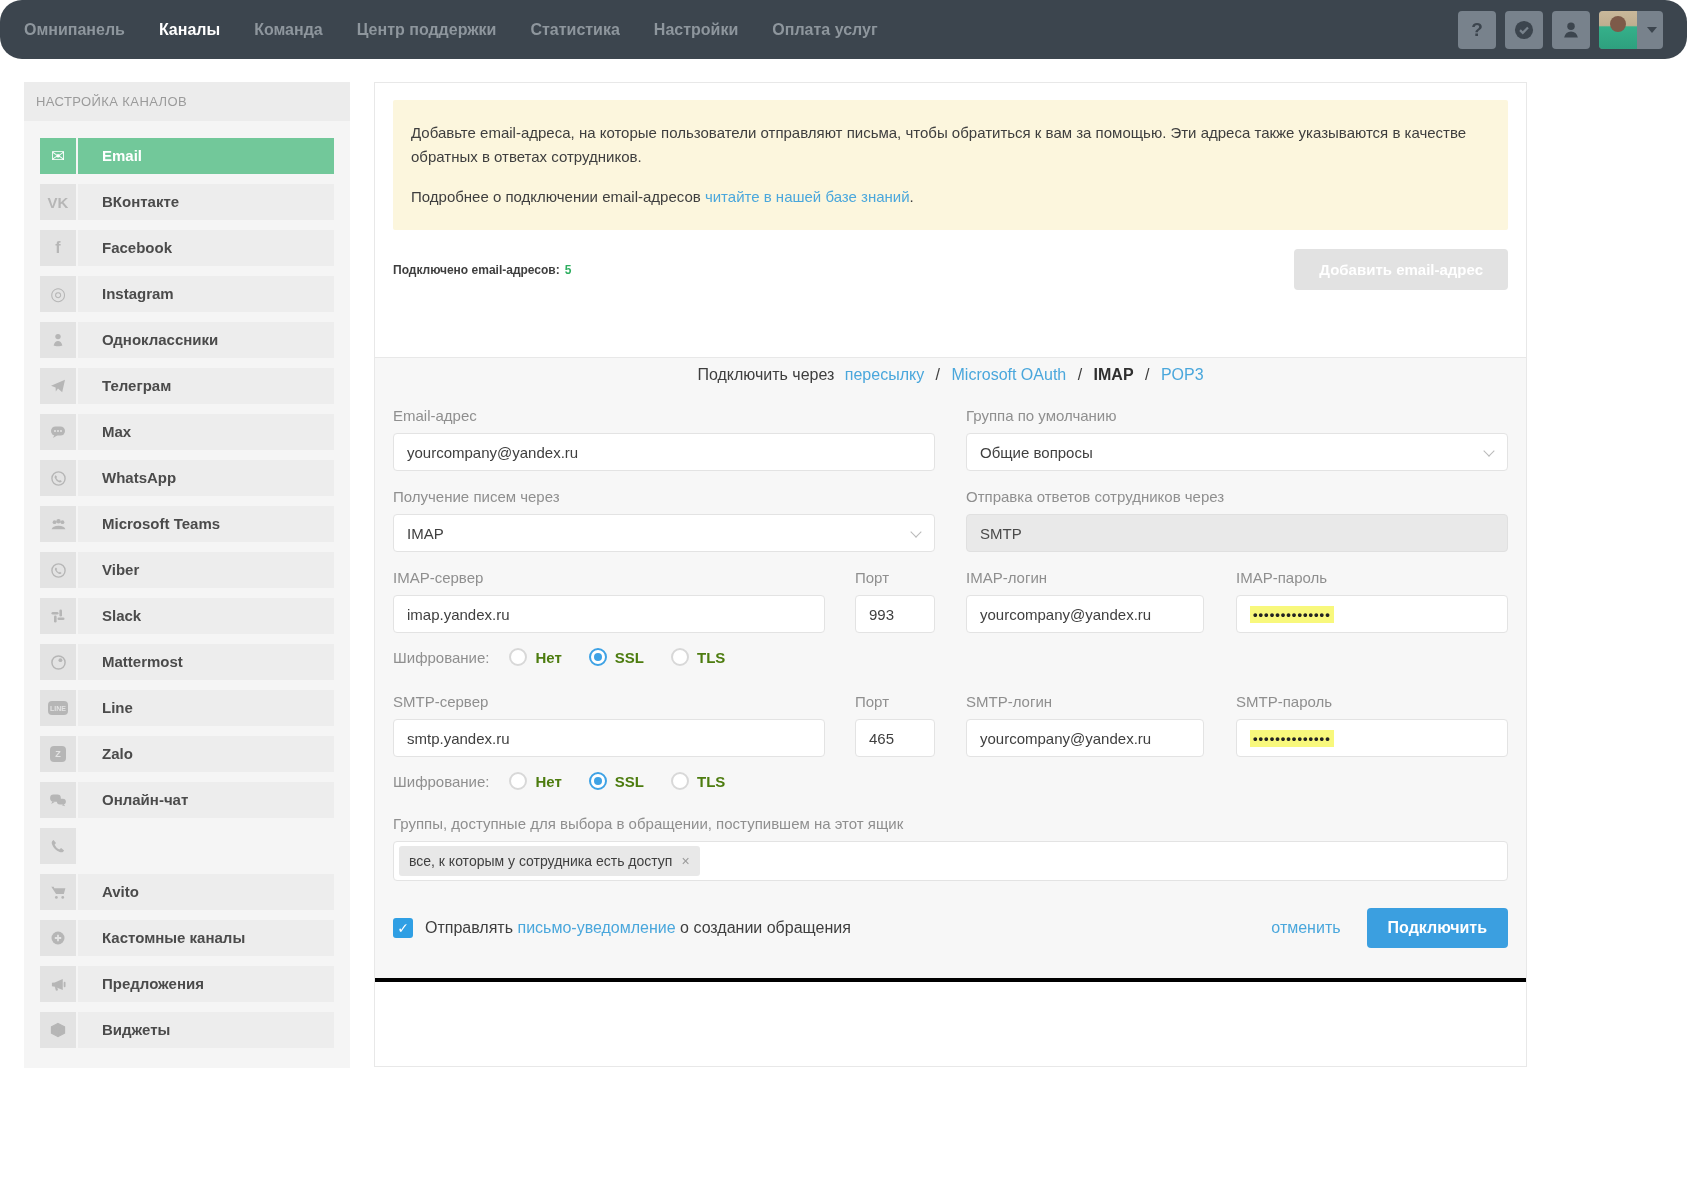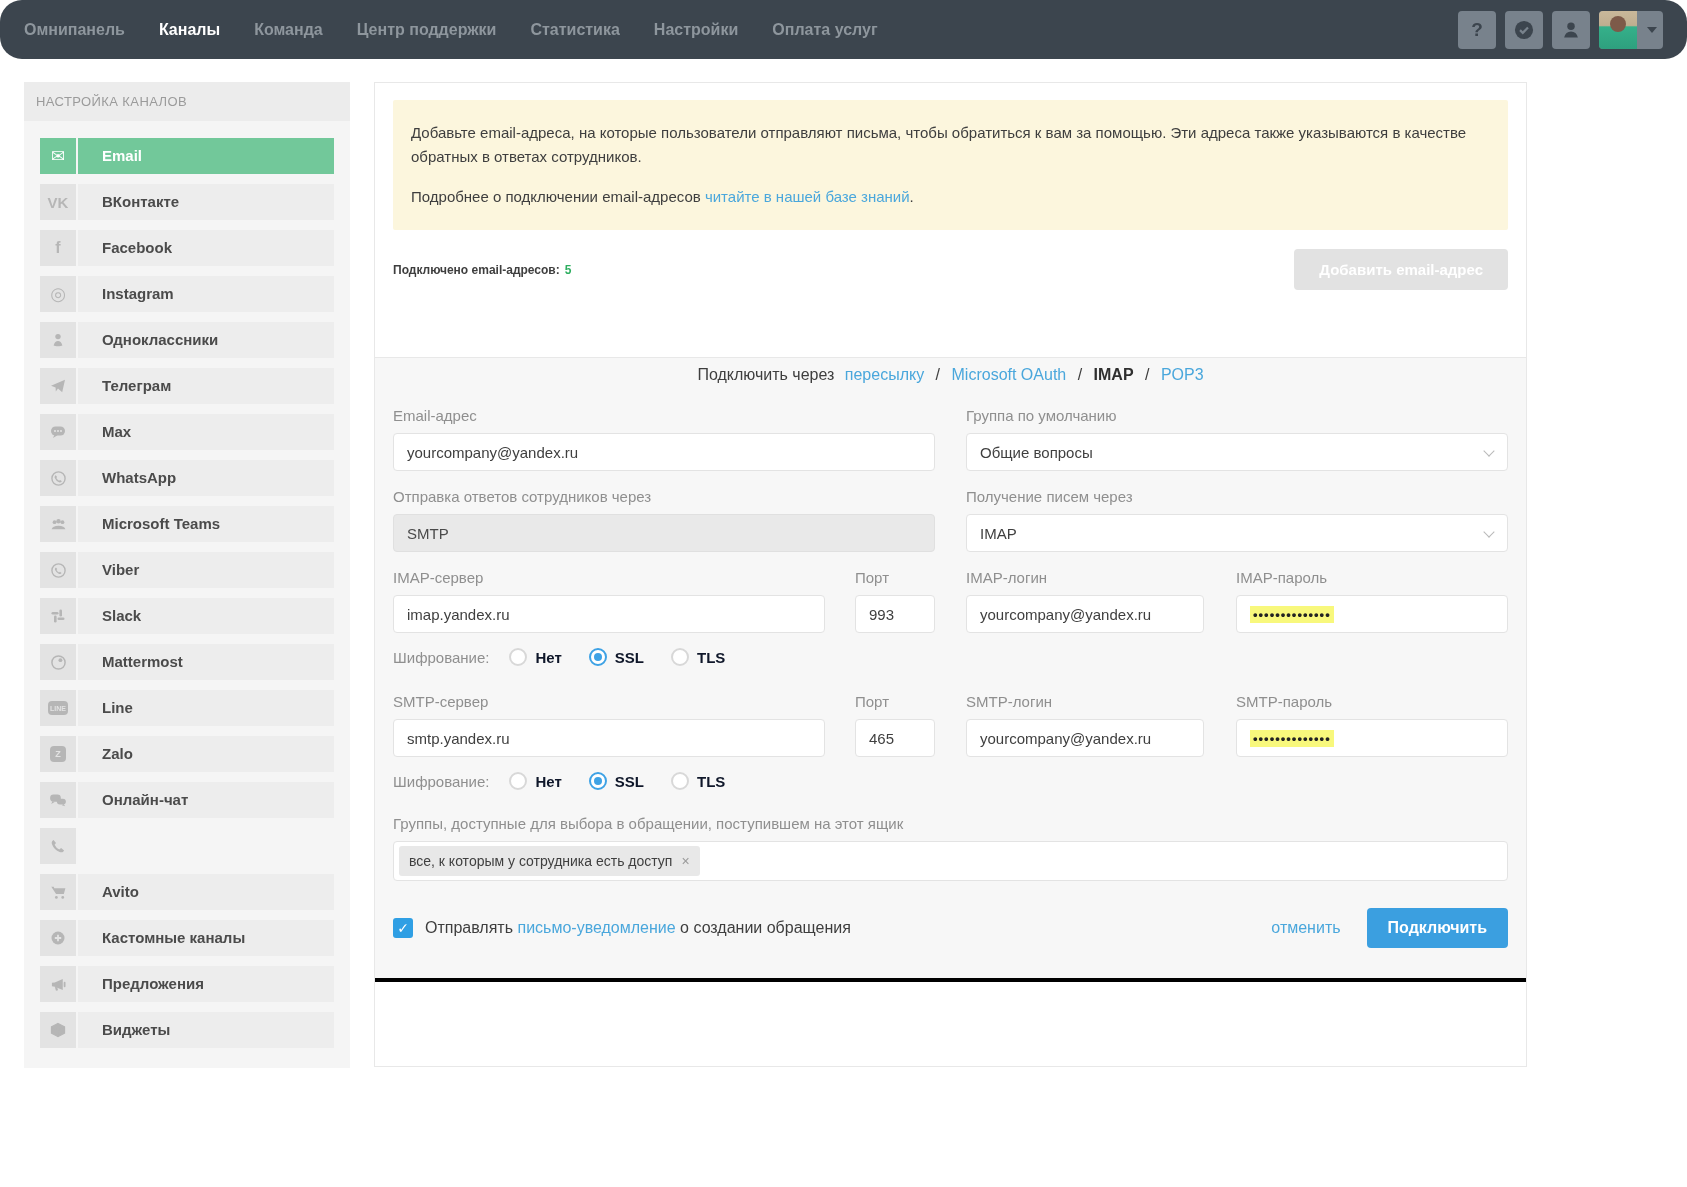--- a/index.html
+++ b/index.html
@@ -66,21 +66,21 @@
   .fld.grow { flex:1; min-width:0; }
   .w-port { width:80px; flex:none; }
   .w-login { width:238px; flex:none; }
 
   .radio-row { display:flex; align-items:center; margin-top:15px; }
   .radio-row .enc-label { font-size:15px; color:#8f8f8f; margin-right:20px; }
   .radio-opt { display:flex; align-items:center; margin-right:27px; cursor:pointer; }
   .radio { width:18px; height:18px; border-radius:50%; border:2px solid #d8d8d8; background:#fff; margin-right:8px; display:flex; align-items:center; justify-content:center; }
   .radio.checked { border-color:#3ea2e5; }
   .radio.checked:after { content:""; width:8px; height:8px; border-radius:50%; background:#3ea2e5; }
-  .radio-opt .opt-label { font-size:15px; font-weight:bold; color:#0f172a; }
+  .radio-opt .opt-label { font-size:15px; font-weight:bold; color:#4d7c0f; }
 
   .groups-label { margin-top:25px; }
   .tag-input { background:#fff; border:1px solid #e3e3e3; border-radius:4px; min-height:40px; padding:4px 5px; display:flex; align-items:center; }
   .tag { background:#e8e8e8; border-radius:3px; padding:7px 10px; font-size:14px; color:#3f3f3f; display:flex; cursor:default; }
   .tag .x { margin-left:9px; color:#9a9a9a; font-size:14px; cursor:pointer; }
 
   .footer-row { display:flex; align-items:center; margin-top:27px; }
   .checkbox { width:20px; height:20px; background:#2f9fe4; border-radius:3px; color:#fff; font-size:14px; font-weight:bold; display:flex; align-items:center; justify-content:center; margin-right:12px; cursor:pointer; flex:none; }
   .notify-text { font-size:16px; color:#3e3e3e; }
   .footer-actions { margin-left:auto; display:flex; align-items:center; }
@@ -357,28 +357,28 @@
         <div class="col">
           <label class="f-label">Группа по умолчанию</label>
           <div class="sel">
             <div class="f-input" style="display:flex;align-items:center;">Общие вопросы</div>
           </div>
         </div>
       </div>
 
       <div class="row2">
         <div class="col">
-          <label class="f-label">Отправка ответов сотрудников через</label>
-          <div class="f-static">SMTP</div>
-        </div>
-        <div class="col">
           <label class="f-label">Получение писем через</label>
           <div class="sel">
             <div class="f-input" style="display:flex;align-items:center;">IMAP</div>
           </div>
+        </div>
+        <div class="col">
+          <label class="f-label">Отправка ответов сотрудников через</label>
+          <div class="f-static">SMTP</div>
         </div>
       </div>
 
       <div class="row2">
         <div class="half">
           <div class="fld grow">
             <label class="f-label">IMAP-сервер</label>
             <input class="f-input" type="text" value="imap.yandex.ru" style="">
           </div>
           <div class="fld w-port">

